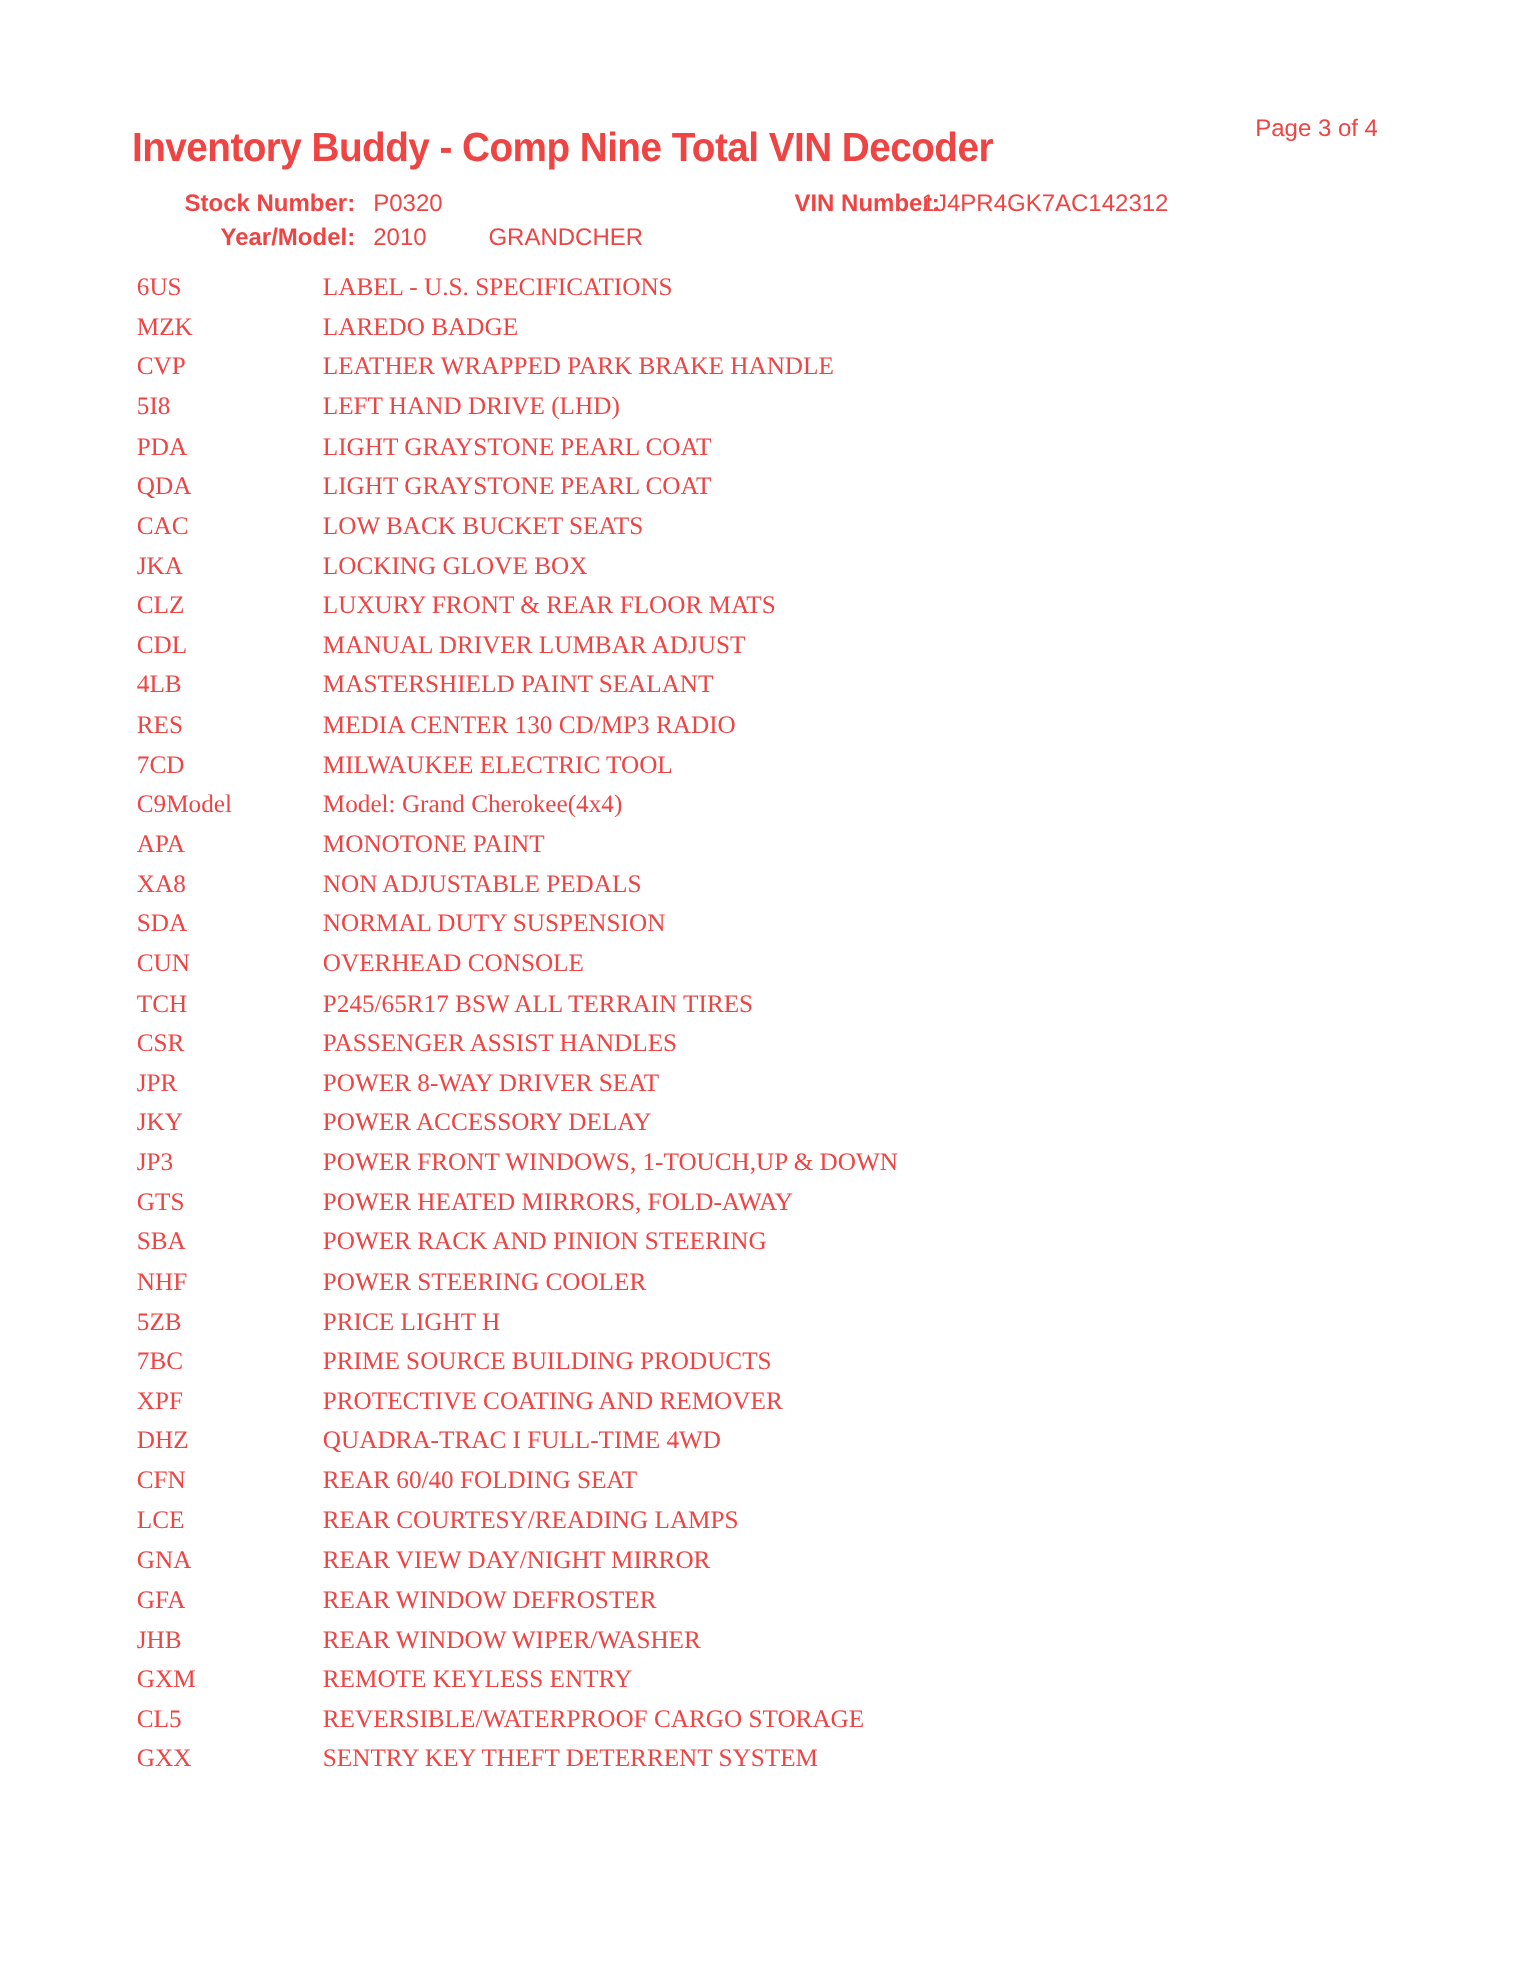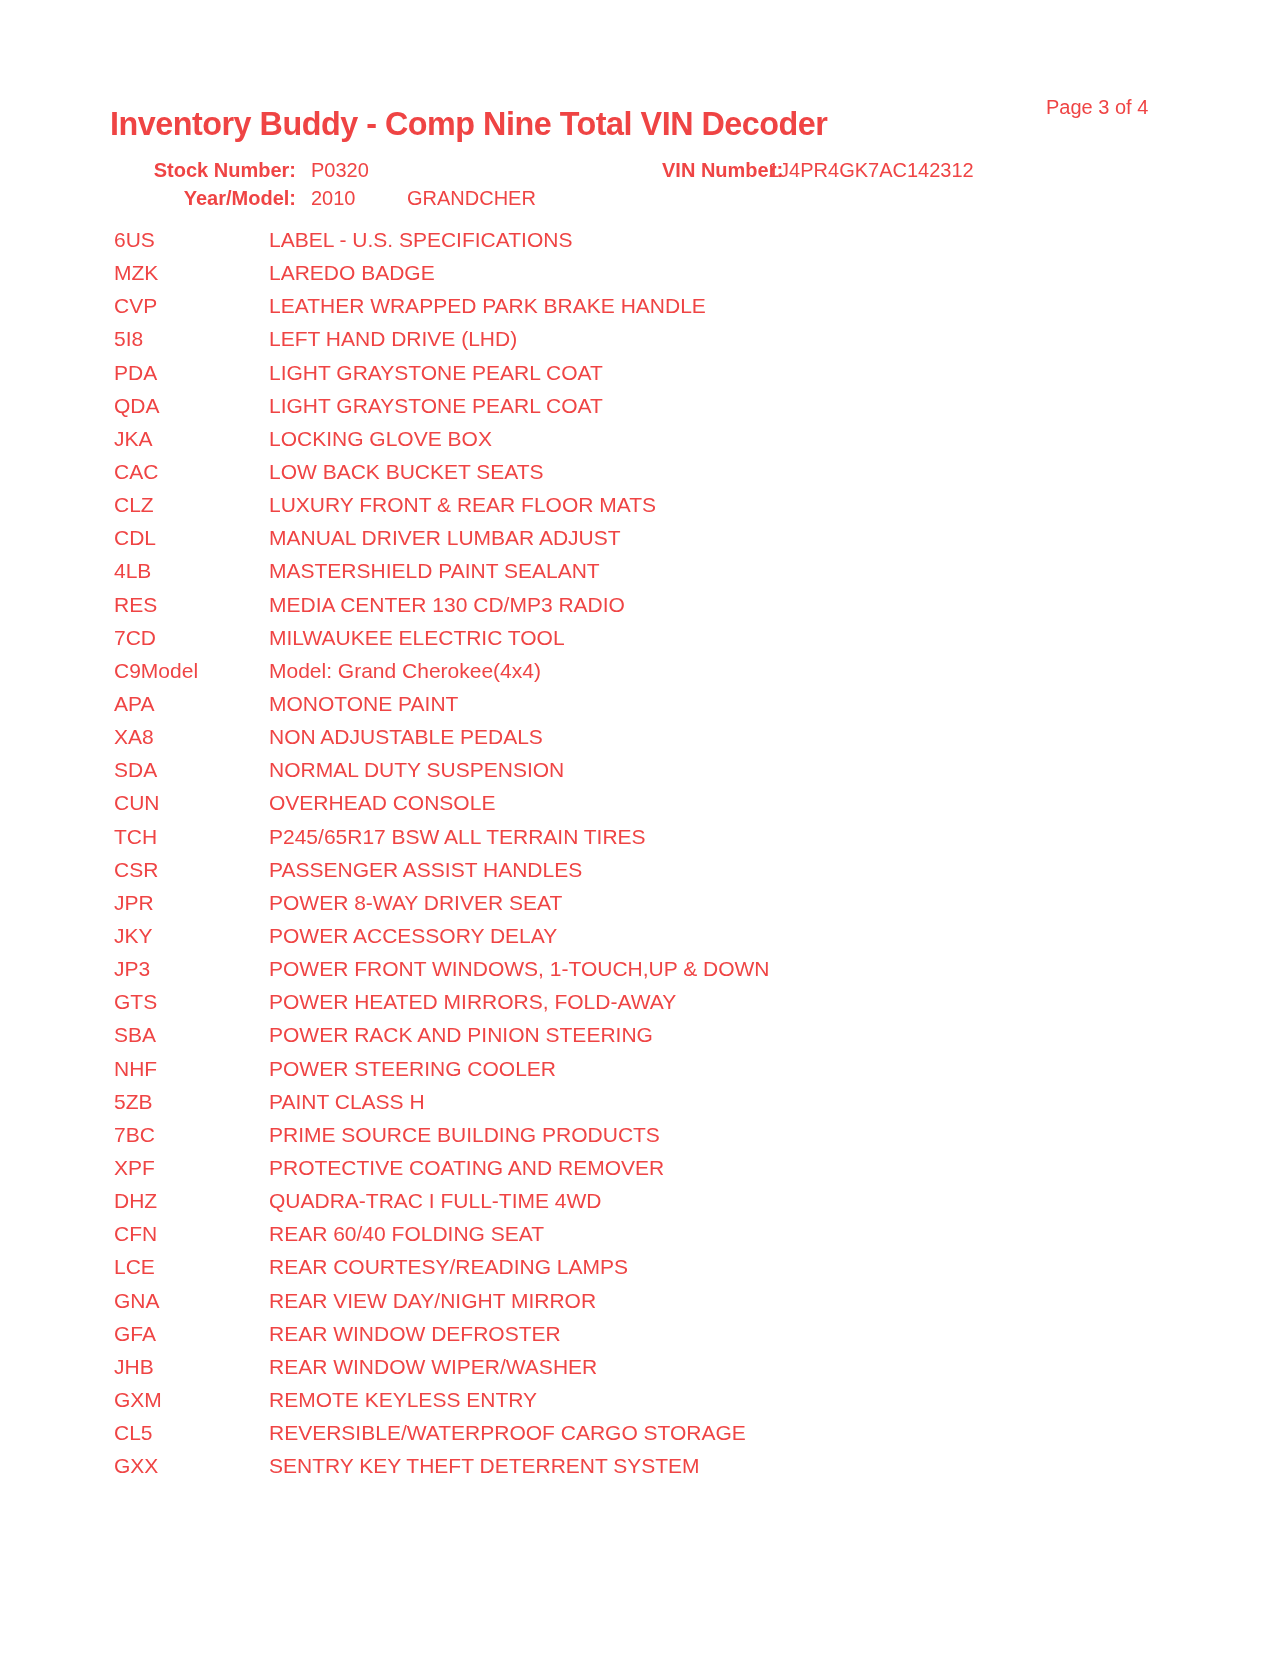--- a/index.html
+++ b/index.html
@@ -47,20 +47,21 @@
   .stock-value { left: 311px; }
   .vin-label   { left: 662px; }
   .vin-value   { left: 768px; }
   .year-value  { left: 311px; text-align: right; }
   .model-value { left: 407px; }
   .options {
     position: absolute;
     left: 0;
     top: 223px;
     width: 1052px;
+    font-family: Liberation Serif, serif;
   }
   .opt-row {
     position: relative;
     height: 33.15px;
     font-size: 21px;
     line-height: 33.15px;
     white-space: nowrap;
   }
   .opt-code { position: absolute; left: 114px; }
   .opt-desc { position: absolute; left: 269px; }
@@ -109,30 +110,30 @@
     <span class="opt-code">PDA</span>
     <span class="opt-desc">LIGHT GRAYSTONE PEARL COAT</span>
   </div>
 
   <div class="opt-row">
     <span class="opt-code">QDA</span>
     <span class="opt-desc">LIGHT GRAYSTONE PEARL COAT</span>
   </div>
 
   <div class="opt-row">
+    <span class="opt-code">CAC</span>
+    <span class="opt-desc">LOW BACK BUCKET SEATS</span>
+  </div>
+
+  <div class="opt-row">
     <span class="opt-code">JKA</span>
     <span class="opt-desc">LOCKING GLOVE BOX</span>
   </div>
 
   <div class="opt-row">
-    <span class="opt-code">CAC</span>
-    <span class="opt-desc">LOW BACK BUCKET SEATS</span>
-  </div>
-
-  <div class="opt-row">
     <span class="opt-code">CLZ</span>
     <span class="opt-desc">LUXURY FRONT &amp; REAR FLOOR MATS</span>
   </div>
 
   <div class="opt-row">
     <span class="opt-code">CDL</span>
     <span class="opt-desc">MANUAL DRIVER LUMBAR ADJUST</span>
   </div>
 
   <div class="opt-row">
@@ -211,21 +212,21 @@
     <span class="opt-desc">POWER RACK AND PINION STEERING</span>
   </div>
 
   <div class="opt-row">
     <span class="opt-code">NHF</span>
     <span class="opt-desc">POWER STEERING COOLER</span>
   </div>
 
   <div class="opt-row">
     <span class="opt-code">5ZB</span>
-    <span class="opt-desc">PAINT CLASS H</span>
+    <span class="opt-desc">PRICE LIGHT H</span>
   </div>
 
   <div class="opt-row">
     <span class="opt-code">7BC</span>
     <span class="opt-desc">PRIME SOURCE BUILDING PRODUCTS</span>
   </div>
 
   <div class="opt-row">
     <span class="opt-code">XPF</span>
     <span class="opt-desc">PROTECTIVE COATING AND REMOVER</span>

